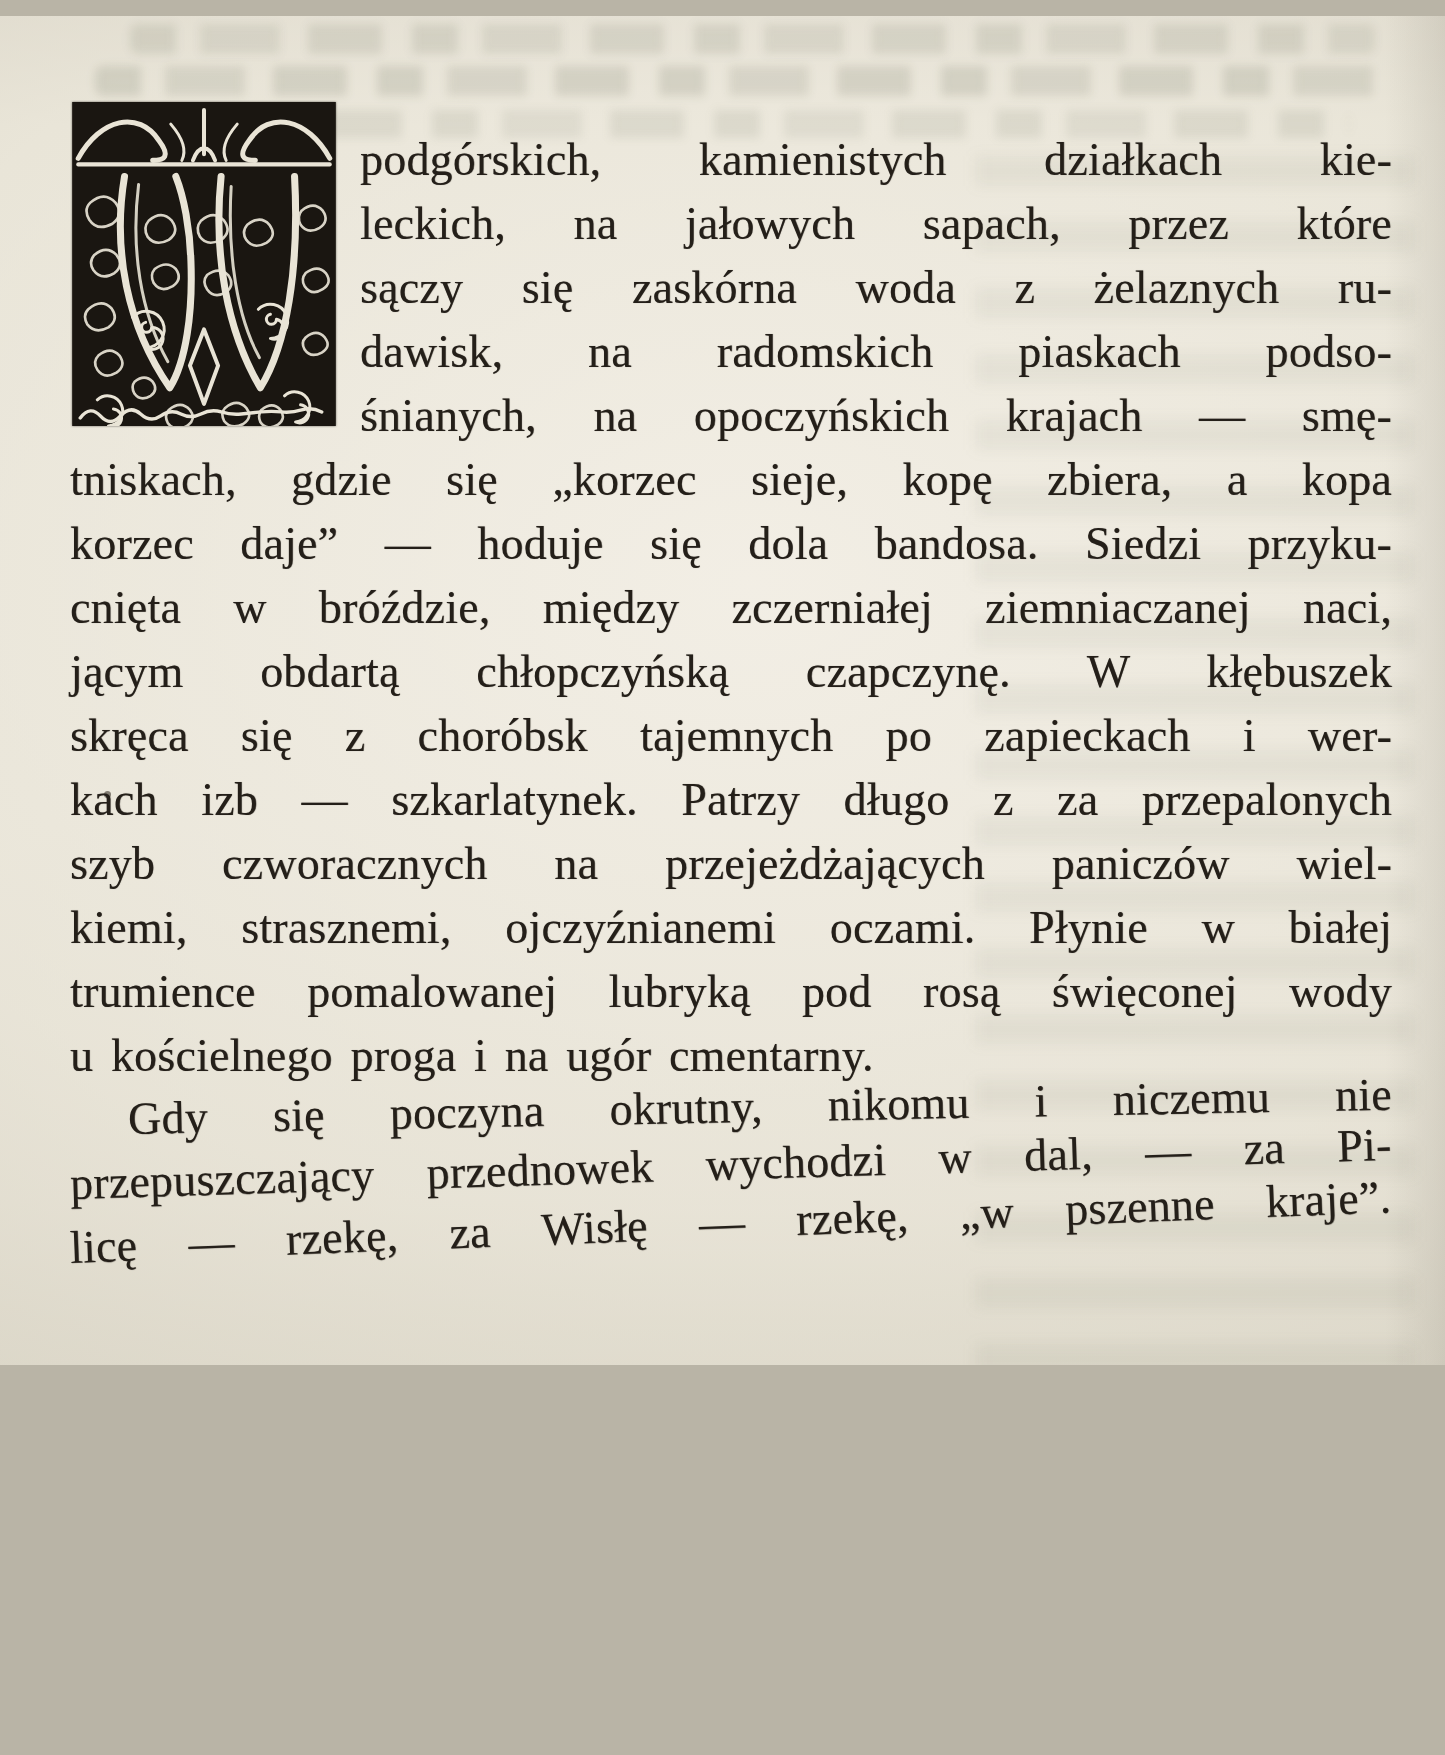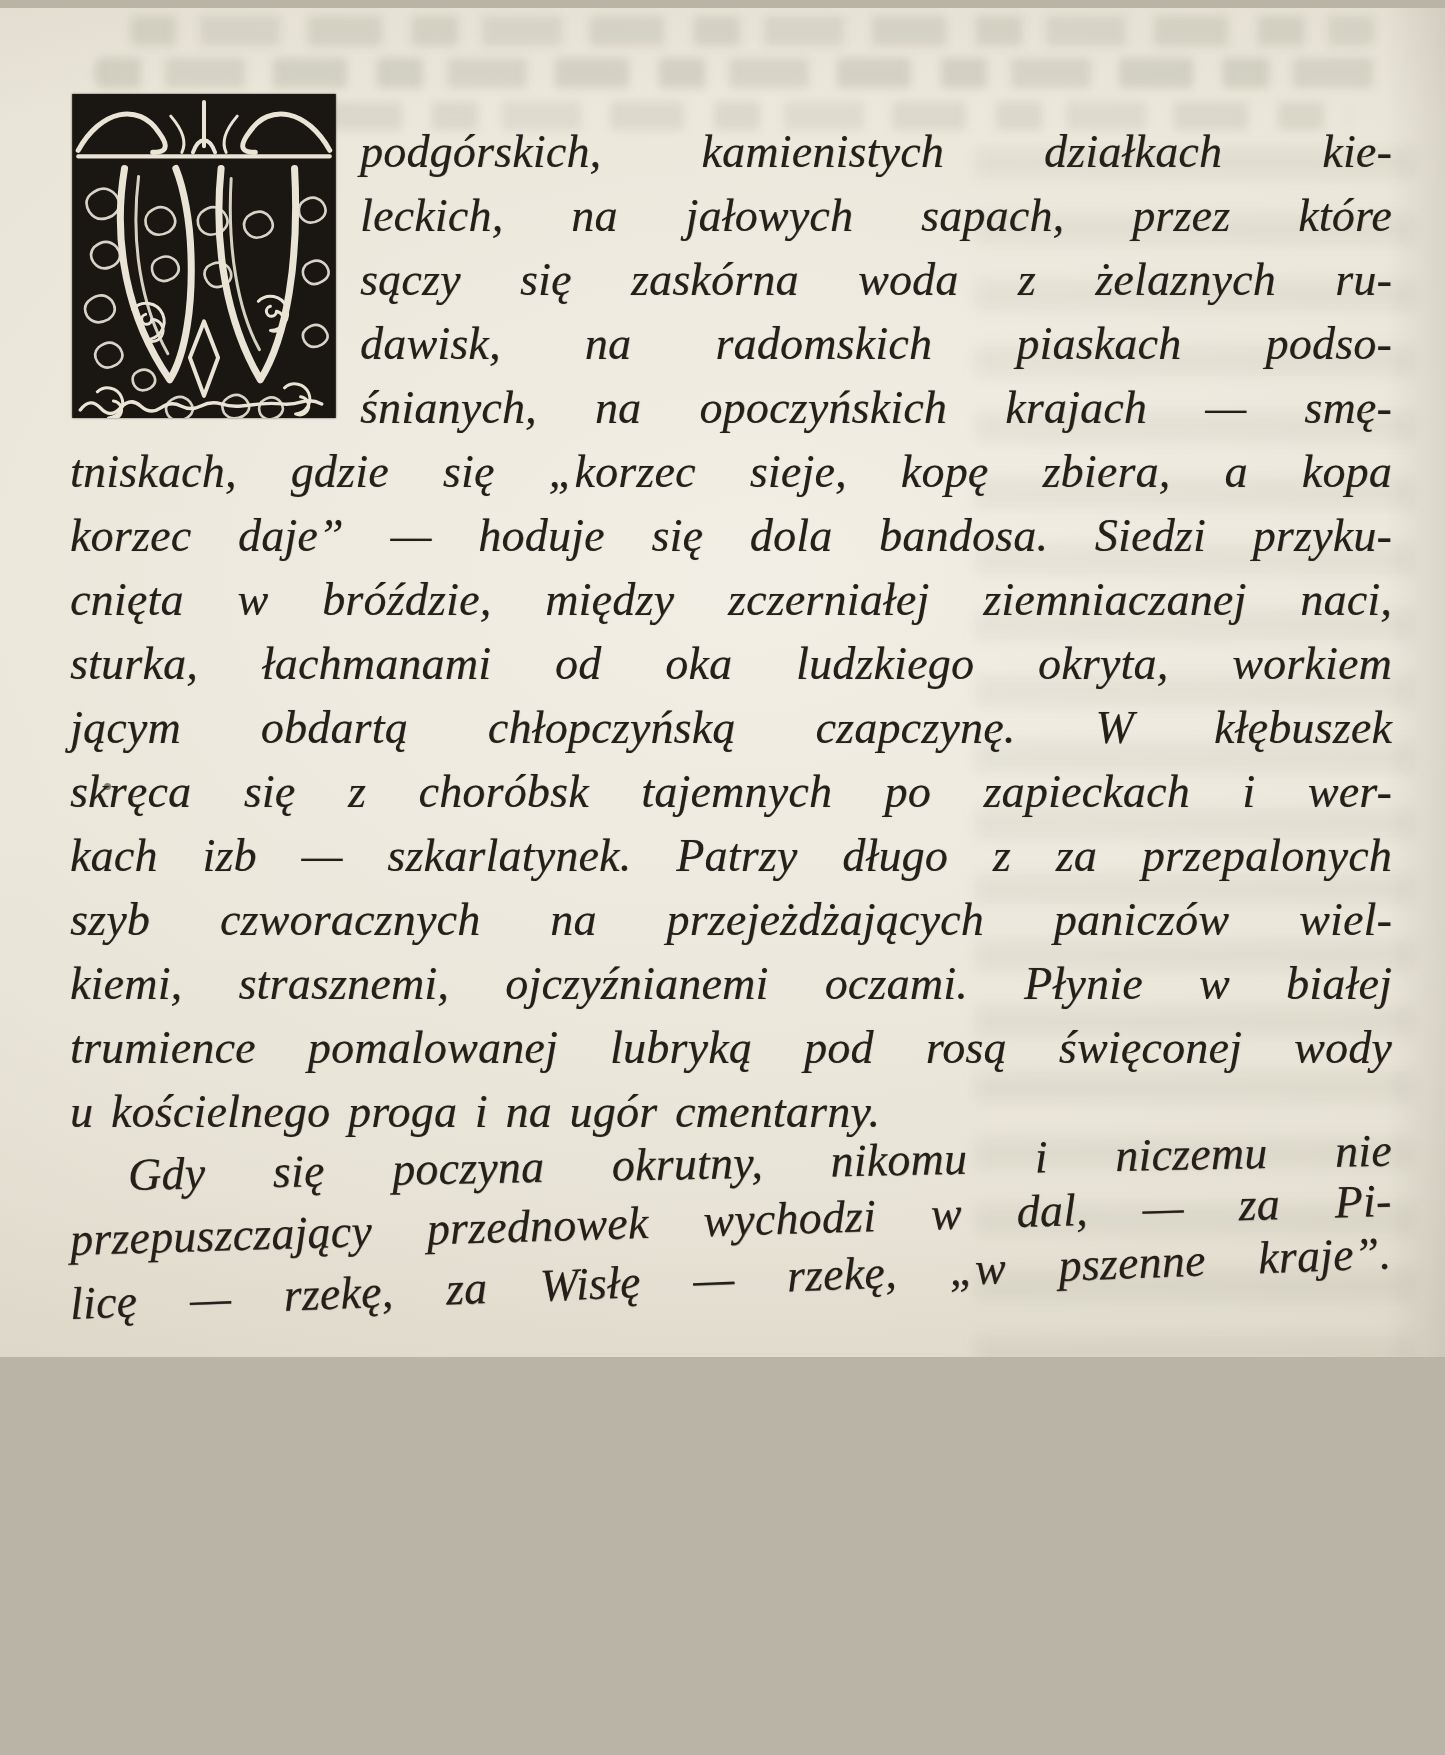--- a/index.html
+++ b/index.html
@@ -1,27 +1,26 @@
 <!DOCTYPE html>
 <html lang="pl"><head>
 <meta charset="utf-8">
 <title>Scanned book page</title>
 <style>
   html,body{margin:0;padding:0;background:#b9b4a6;}
   .page{
     position:relative;
     width:1445px;height:1349px;
-    margin:8px auto;
+    margin:16px auto;
     overflow:hidden;
     background:
       radial-gradient(ellipse 120% 90% at 52% 42%, rgba(243,239,230,.9) 0%, rgba(233,229,216,.6) 55%, rgba(214,209,194,.9) 100%),
       linear-gradient(180deg,#ded9cc 0%,#e9e5d8 8%,#eae6da 60%,#e4dfd2 88%,#d9d4c5 100%);
     font-family:"Liberation Serif","DejaVu Serif",serif;
     color:#241f19;
-    font-style:italic;
   }
   
   .ghost{
     position:absolute;
     border-radius:8px;
     background:repeating-linear-gradient(90deg,
       rgba(112,117,97,.22) 0 46px, rgba(112,117,97,0) 46px 70px,
       rgba(112,117,97,.18) 70px 150px, rgba(112,117,97,0) 150px 178px,
       rgba(112,117,97,.21) 178px 252px, rgba(112,117,97,0) 252px 282px);
     filter:blur(5px);
@@ -146,21 +145,20 @@
         <div class="line">podgórskich, kamienistych działkach kie-</div>
         <div class="line">leckich, na jałowych sapach, przez które</div>
         <div class="line">sączy się zaskórna woda z żelaznych ru-</div>
         <div class="line">dawisk, na radomskich piaskach podso-</div>
         <div class="line">śnianych, na opoczyńskich krajach — smę-</div>
       </div>
     <div class="full-lines">
         <div class="line">tniskach, gdzie się „korzec sieje, kopę zbiera, a kopa</div>
         <div class="line">korzec daje” — hoduje się dola bandosa. Siedzi przyku-</div>
         <div class="line">cnięta w bróździe, między zczerniałej ziemniaczanej naci,</div>
-        <div class="line">sturka, łachmanami od oka ludzkiego okryta, workiem</div>
         <div class="line">jącym obdartą chłopczyńską czapczynę. W kłębuszek</div>
         <div class="line">skręca się z choróbsk tajemnych po zapieckach i wer-</div>
         <div class="line">kach izb — szkarlatynek. Patrzy długo z za przepalonych</div>
         <div class="line">szyb czworacznych na przejeżdżających paniczów wiel-</div>
         <div class="line">kiemi, strasznemi, ojczyźnianemi oczami. Płynie w białej</div>
         <div class="line">trumience pomalowanej lubryką pod rosą święconej wody</div>
         <div class="line">u kościelnego proga i na ugór cmentarny.</div>
       </div>
     <div class="para2">
         <div class="line">Gdy się poczyna okrutny, nikomu i niczemu nie</div>

